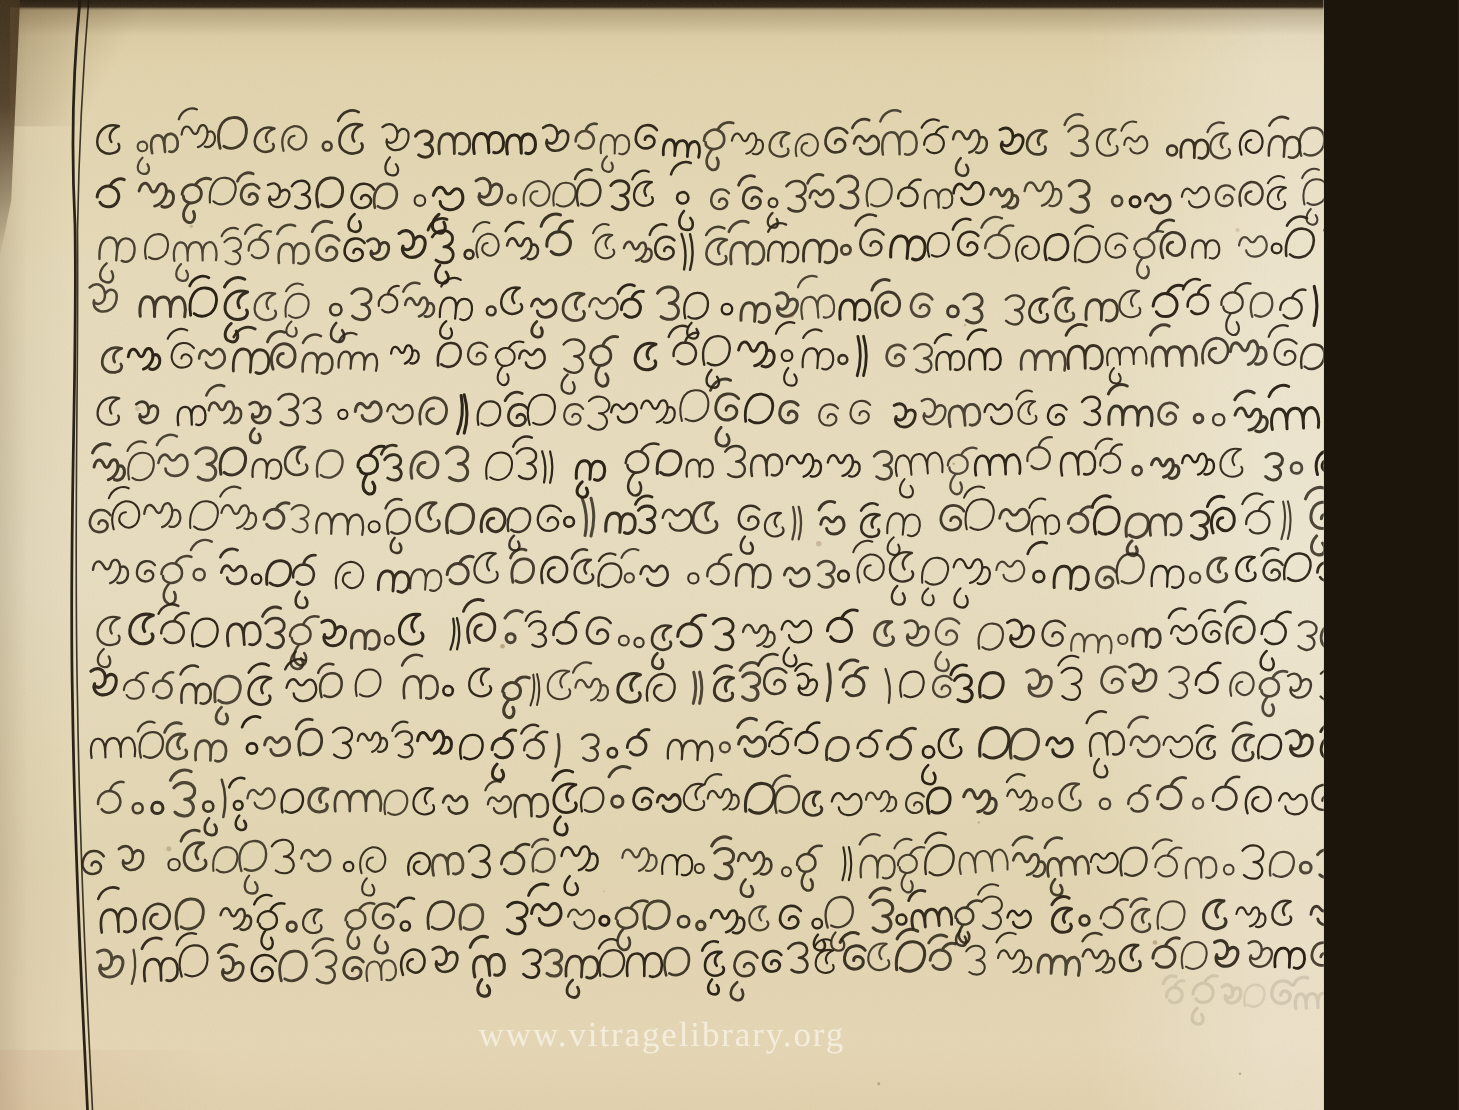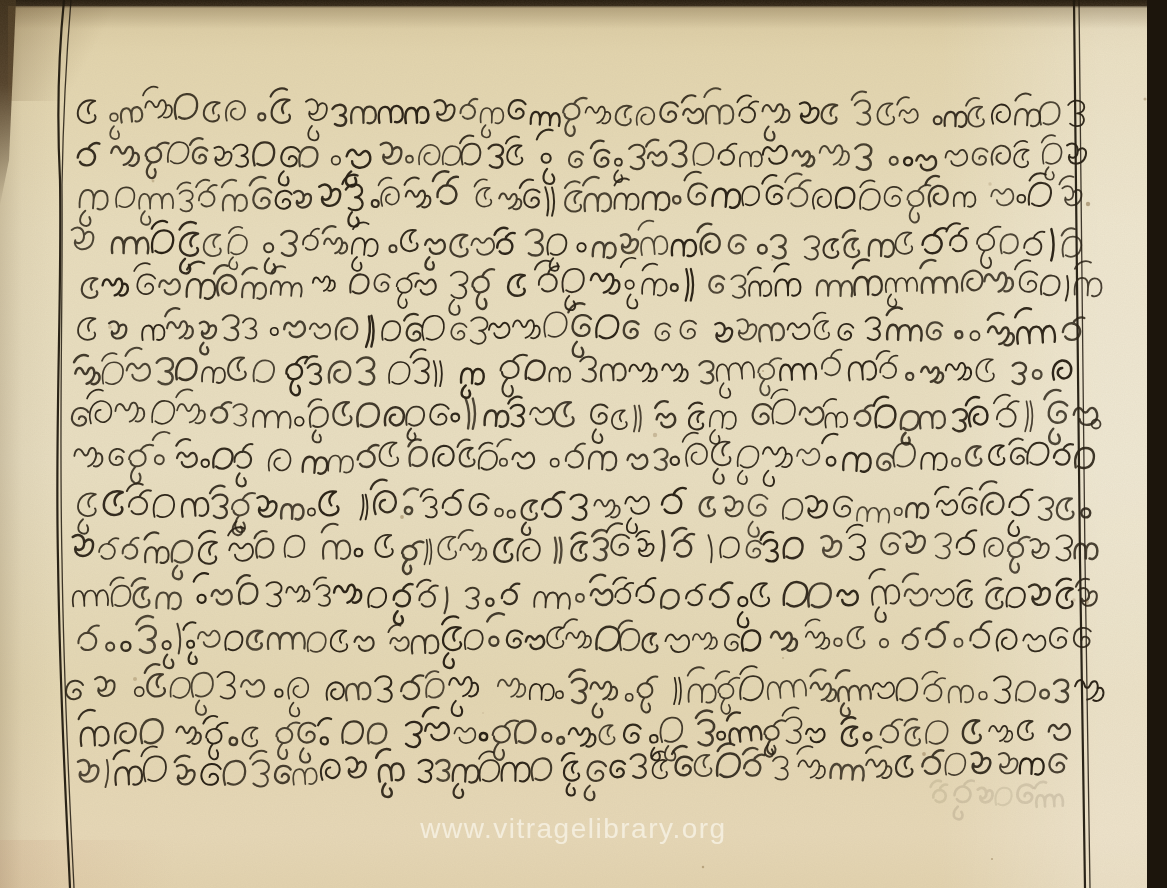--- a/index.html
+++ b/index.html
@@ -1,18 +1,18 @@
 <!DOCTYPE html>
 <html><head>
 <meta charset="utf-8">
 <style>
   html,body{margin:0;padding:0;background:#1c150c;}
   #stage{
-    position:relative;width:1147px;height:888px;overflow:hidden;
-    font-family:Liberation Sans, sans-serif;
+    position:relative;width:1059px;height:888px;overflow:hidden;
+    font-family:Liberation Serif, serif;
     background-color:#e3d6b1;
     background-image:
       linear-gradient(90deg, rgba(98,76,46,.20) 0px, rgba(98,76,46,.05) 22px, rgba(0,0,0,0) 60px),
       linear-gradient(90deg, rgba(0,0,0,0) 82%, rgba(255,255,255,.28) 96%),
       linear-gradient(180deg, #d7c79e 0%, #e2d4ad 6%, #e7dcbc 26%, #e8dec1 52%, #e3d6b2 78%, #e6d7b6 94%, #e2d2ae 100%),
       radial-gradient(420px 260px at 78% 8%, rgba(150,118,68,.14), rgba(0,0,0,0) 70%),
       radial-gradient(520px 420px at 12% 55%, rgba(120,92,52,.10), rgba(0,0,0,0) 72%),
       radial-gradient(640px 240px at 50% 99%, rgba(188,148,96,.14), rgba(0,0,0,0) 75%);
   }
   .edge-top{

